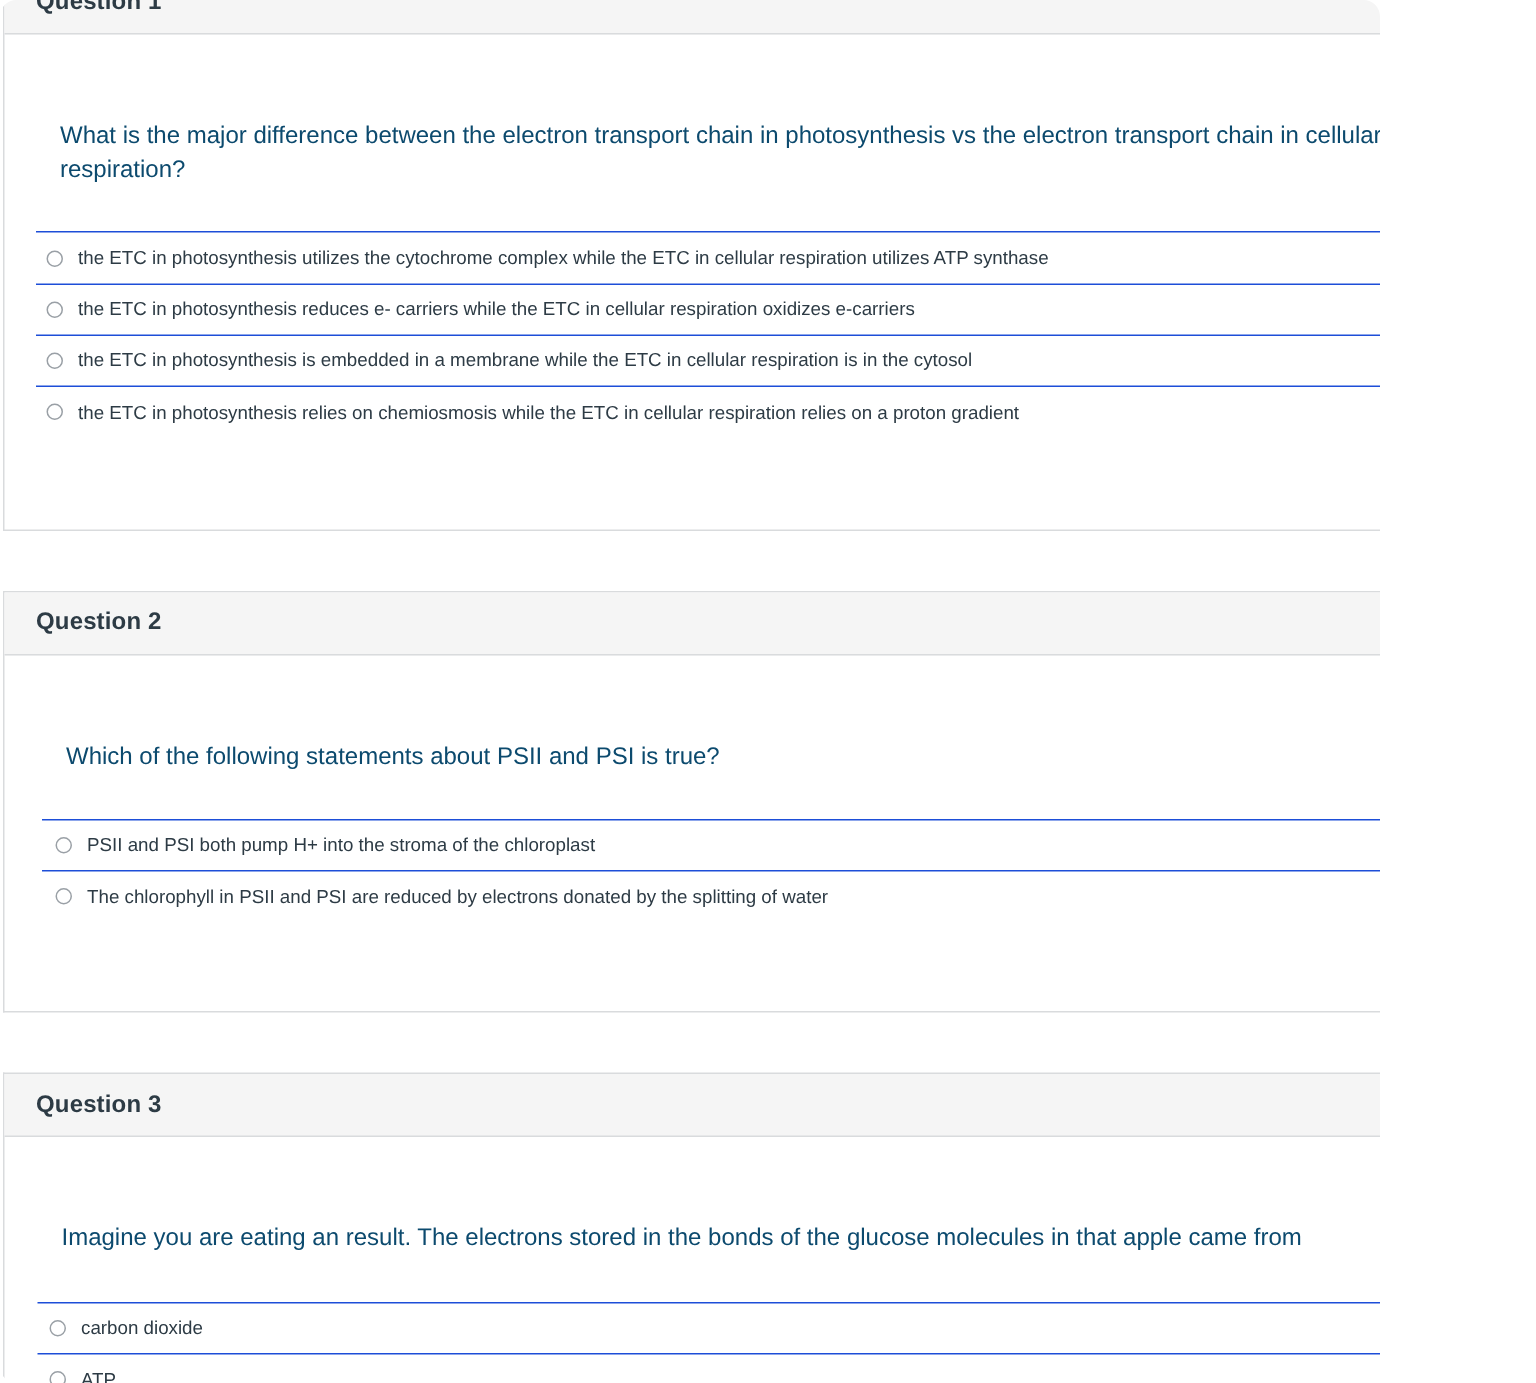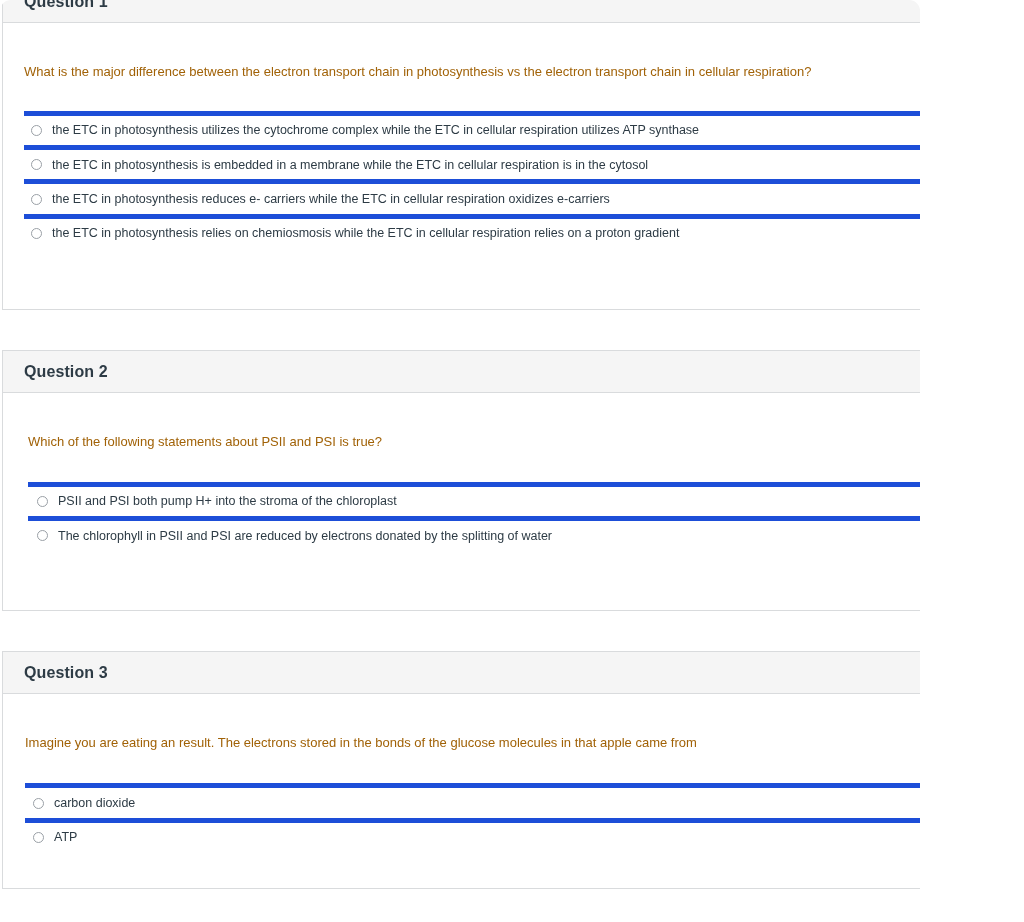--- a/index.html
+++ b/index.html
@@ -53,38 +53,38 @@
     letter-spacing: 0.1px;
     line-height: 1;
   }
 
   .question-body {
     padding: 38px 20px 20px 22px;
     box-sizing: border-box;
   }
 
   .question-text {
-    font-size: 13px;
+    font-size: 16px;
     line-height: 1.45;
-    color: #a16207;
+    color: #0c4a6e;
     font-weight: normal;
-    margin: 0;
+    margin: 16px;
   }
 
   
   .answers {
     margin-top: 30px;
     padding: 0;
     list-style: none;
   }
 
   .answer-row {
     display: flex;
     align-items: center;
-    border-top: 5px solid #1d4ed8;
+    border-top: 1px solid #1d4ed8;
     box-sizing: border-box;
     height: 34px;
     padding-left: 7px;
     margin-left: 0;
   }
 
   .answer-row:last-child {
     border-bottom: none;
   }
 
@@ -139,25 +139,25 @@
     </div>
     <div class="question-body">
       <p class="question-text">What is the major difference between the electron transport chain in photosynthesis vs the electron transport chain in cellular respiration?</p>
       <ul class="answers">
         <li class="answer-row">
           <span class="radio-icon"></span>
           <span class="answer-label">the ETC in photosynthesis utilizes the cytochrome complex while the ETC in cellular respiration utilizes ATP synthase</span>
         </li>
         <li class="answer-row">
           <span class="radio-icon"></span>
+          <span class="answer-label">the ETC in photosynthesis reduces e- carriers while the ETC in cellular respiration oxidizes e-carriers</span>
+        </li>
+        <li class="answer-row">
+          <span class="radio-icon"></span>
           <span class="answer-label">the ETC in photosynthesis is embedded in a membrane while the ETC in cellular respiration is in the cytosol</span>
-        </li>
-        <li class="answer-row">
-          <span class="radio-icon"></span>
-          <span class="answer-label">the ETC in photosynthesis reduces e- carriers while the ETC in cellular respiration oxidizes e-carriers</span>
         </li>
         <li class="answer-row">
           <span class="radio-icon"></span>
           <span class="answer-label">the ETC in photosynthesis relies on chemiosmosis while the ETC in cellular respiration relies on a proton gradient</span>
         </li>
         <li class="answers-tail"></li>
       </ul>
     </div>
   </div>
 

